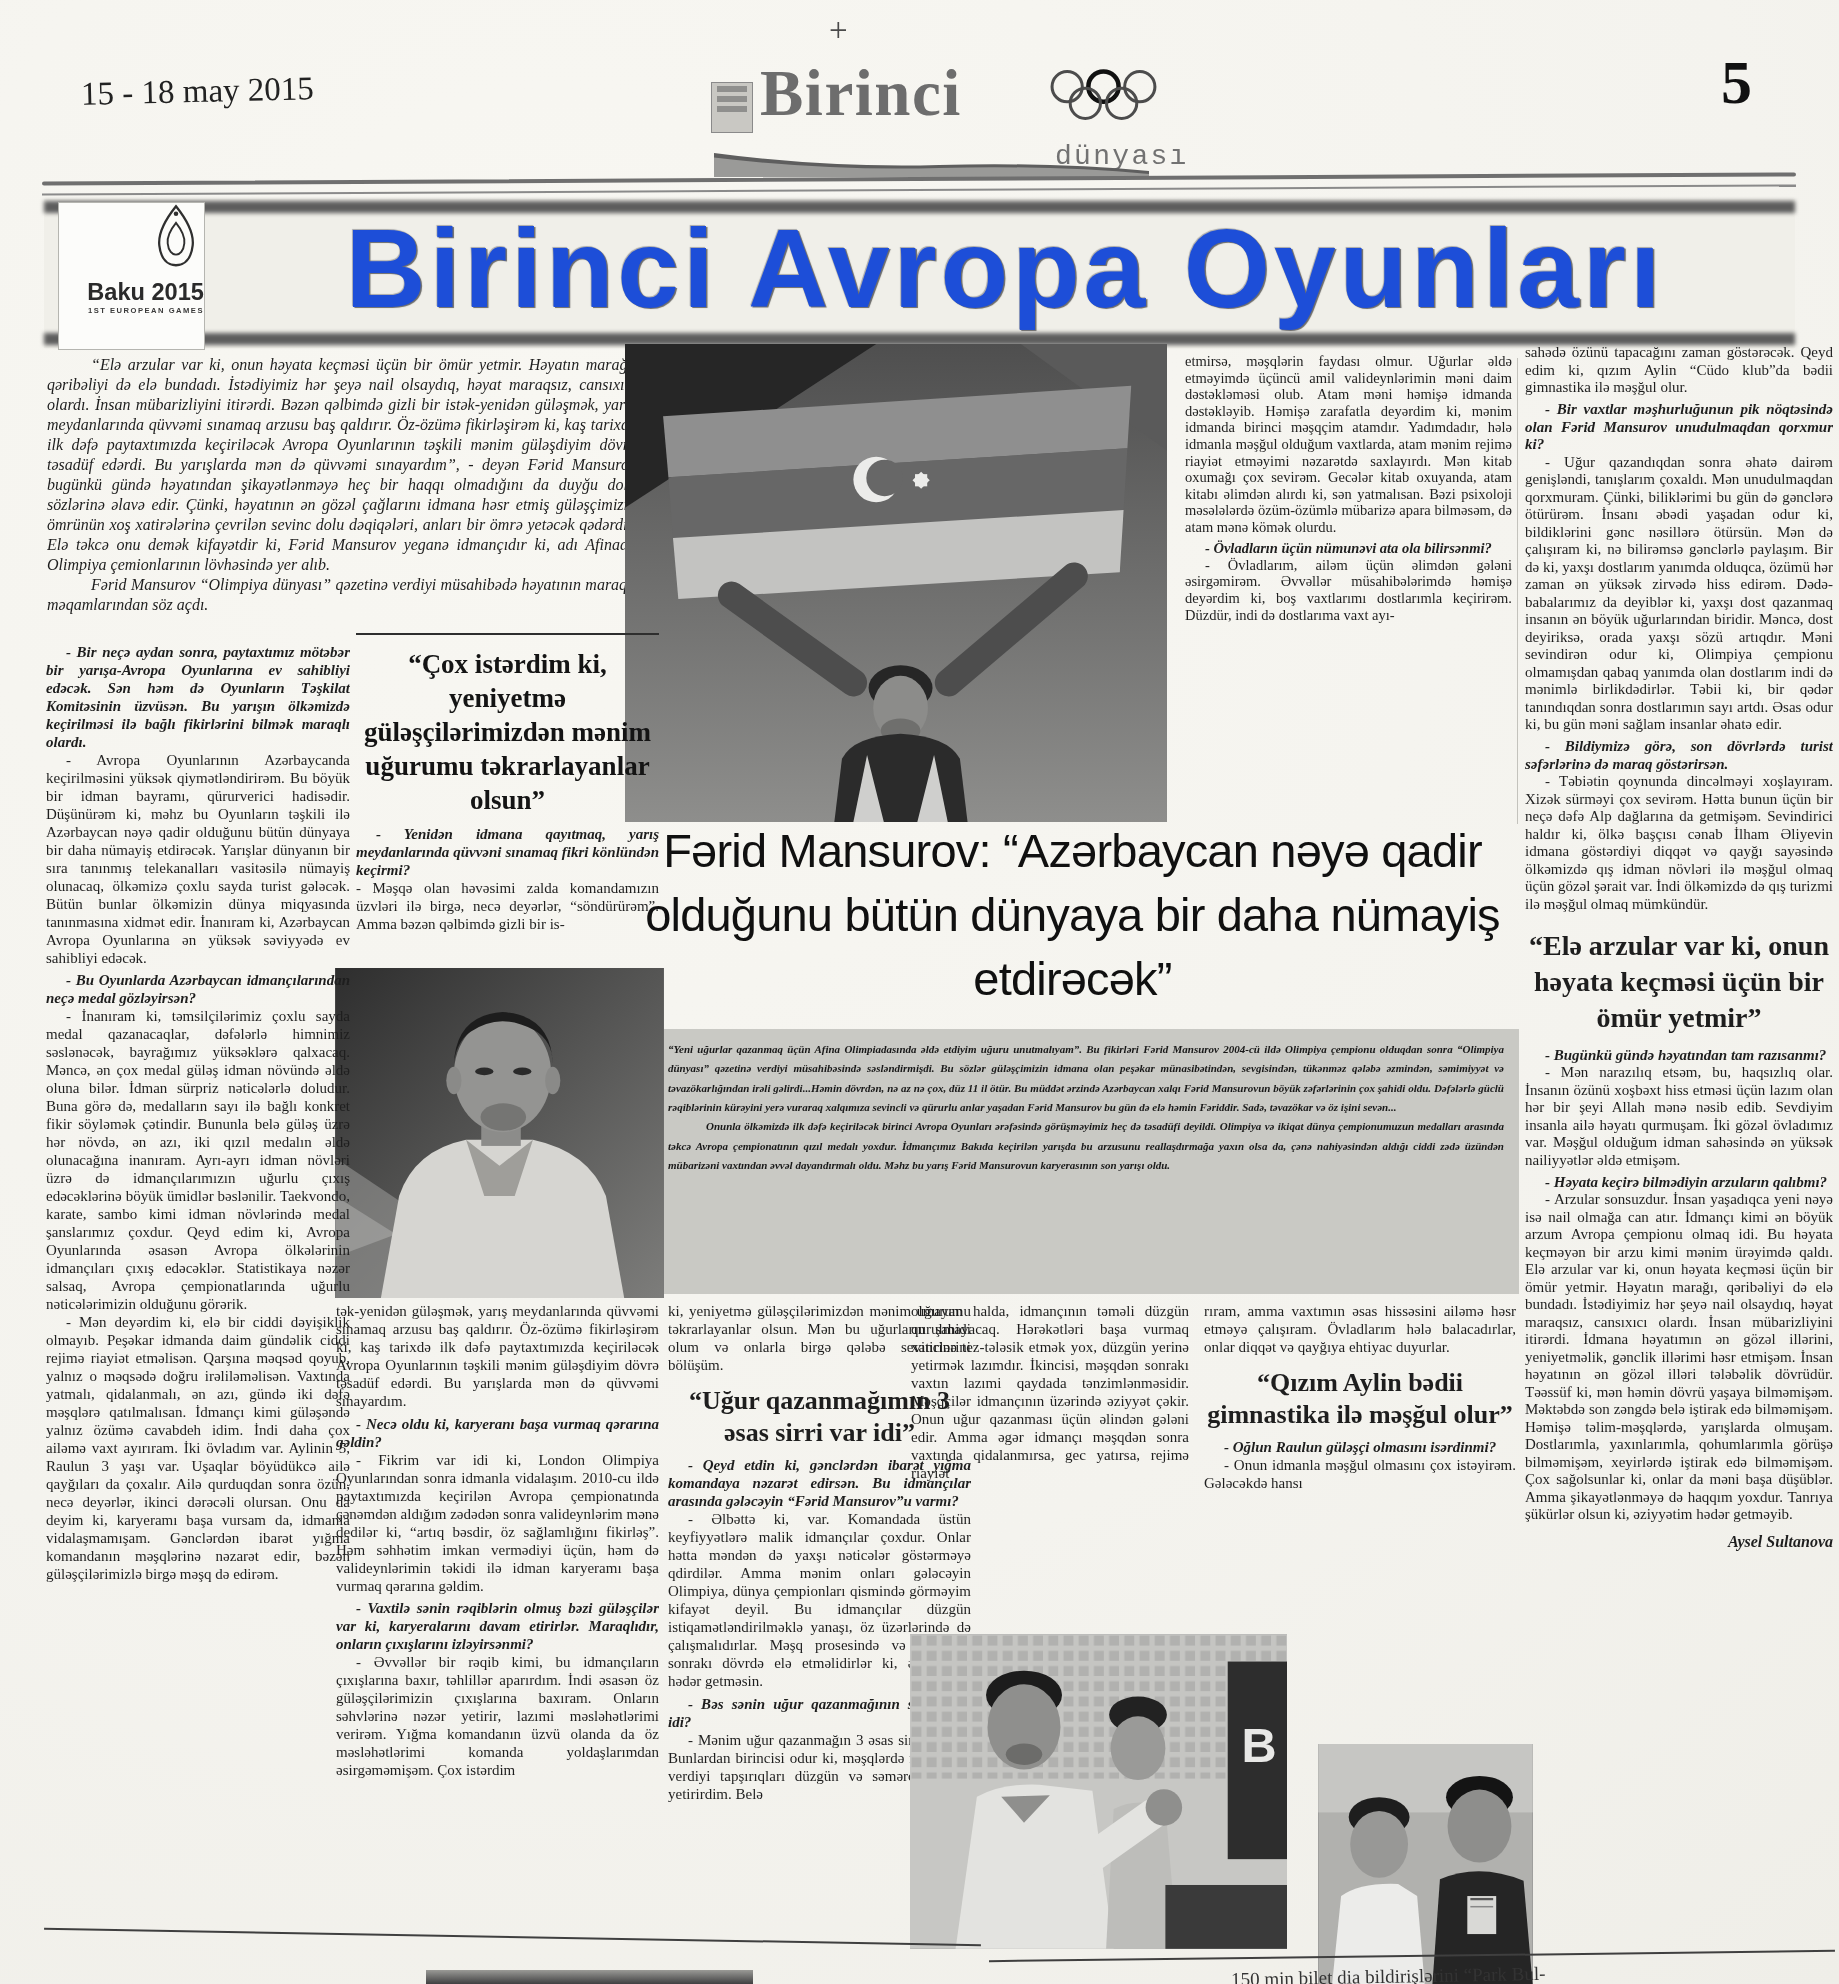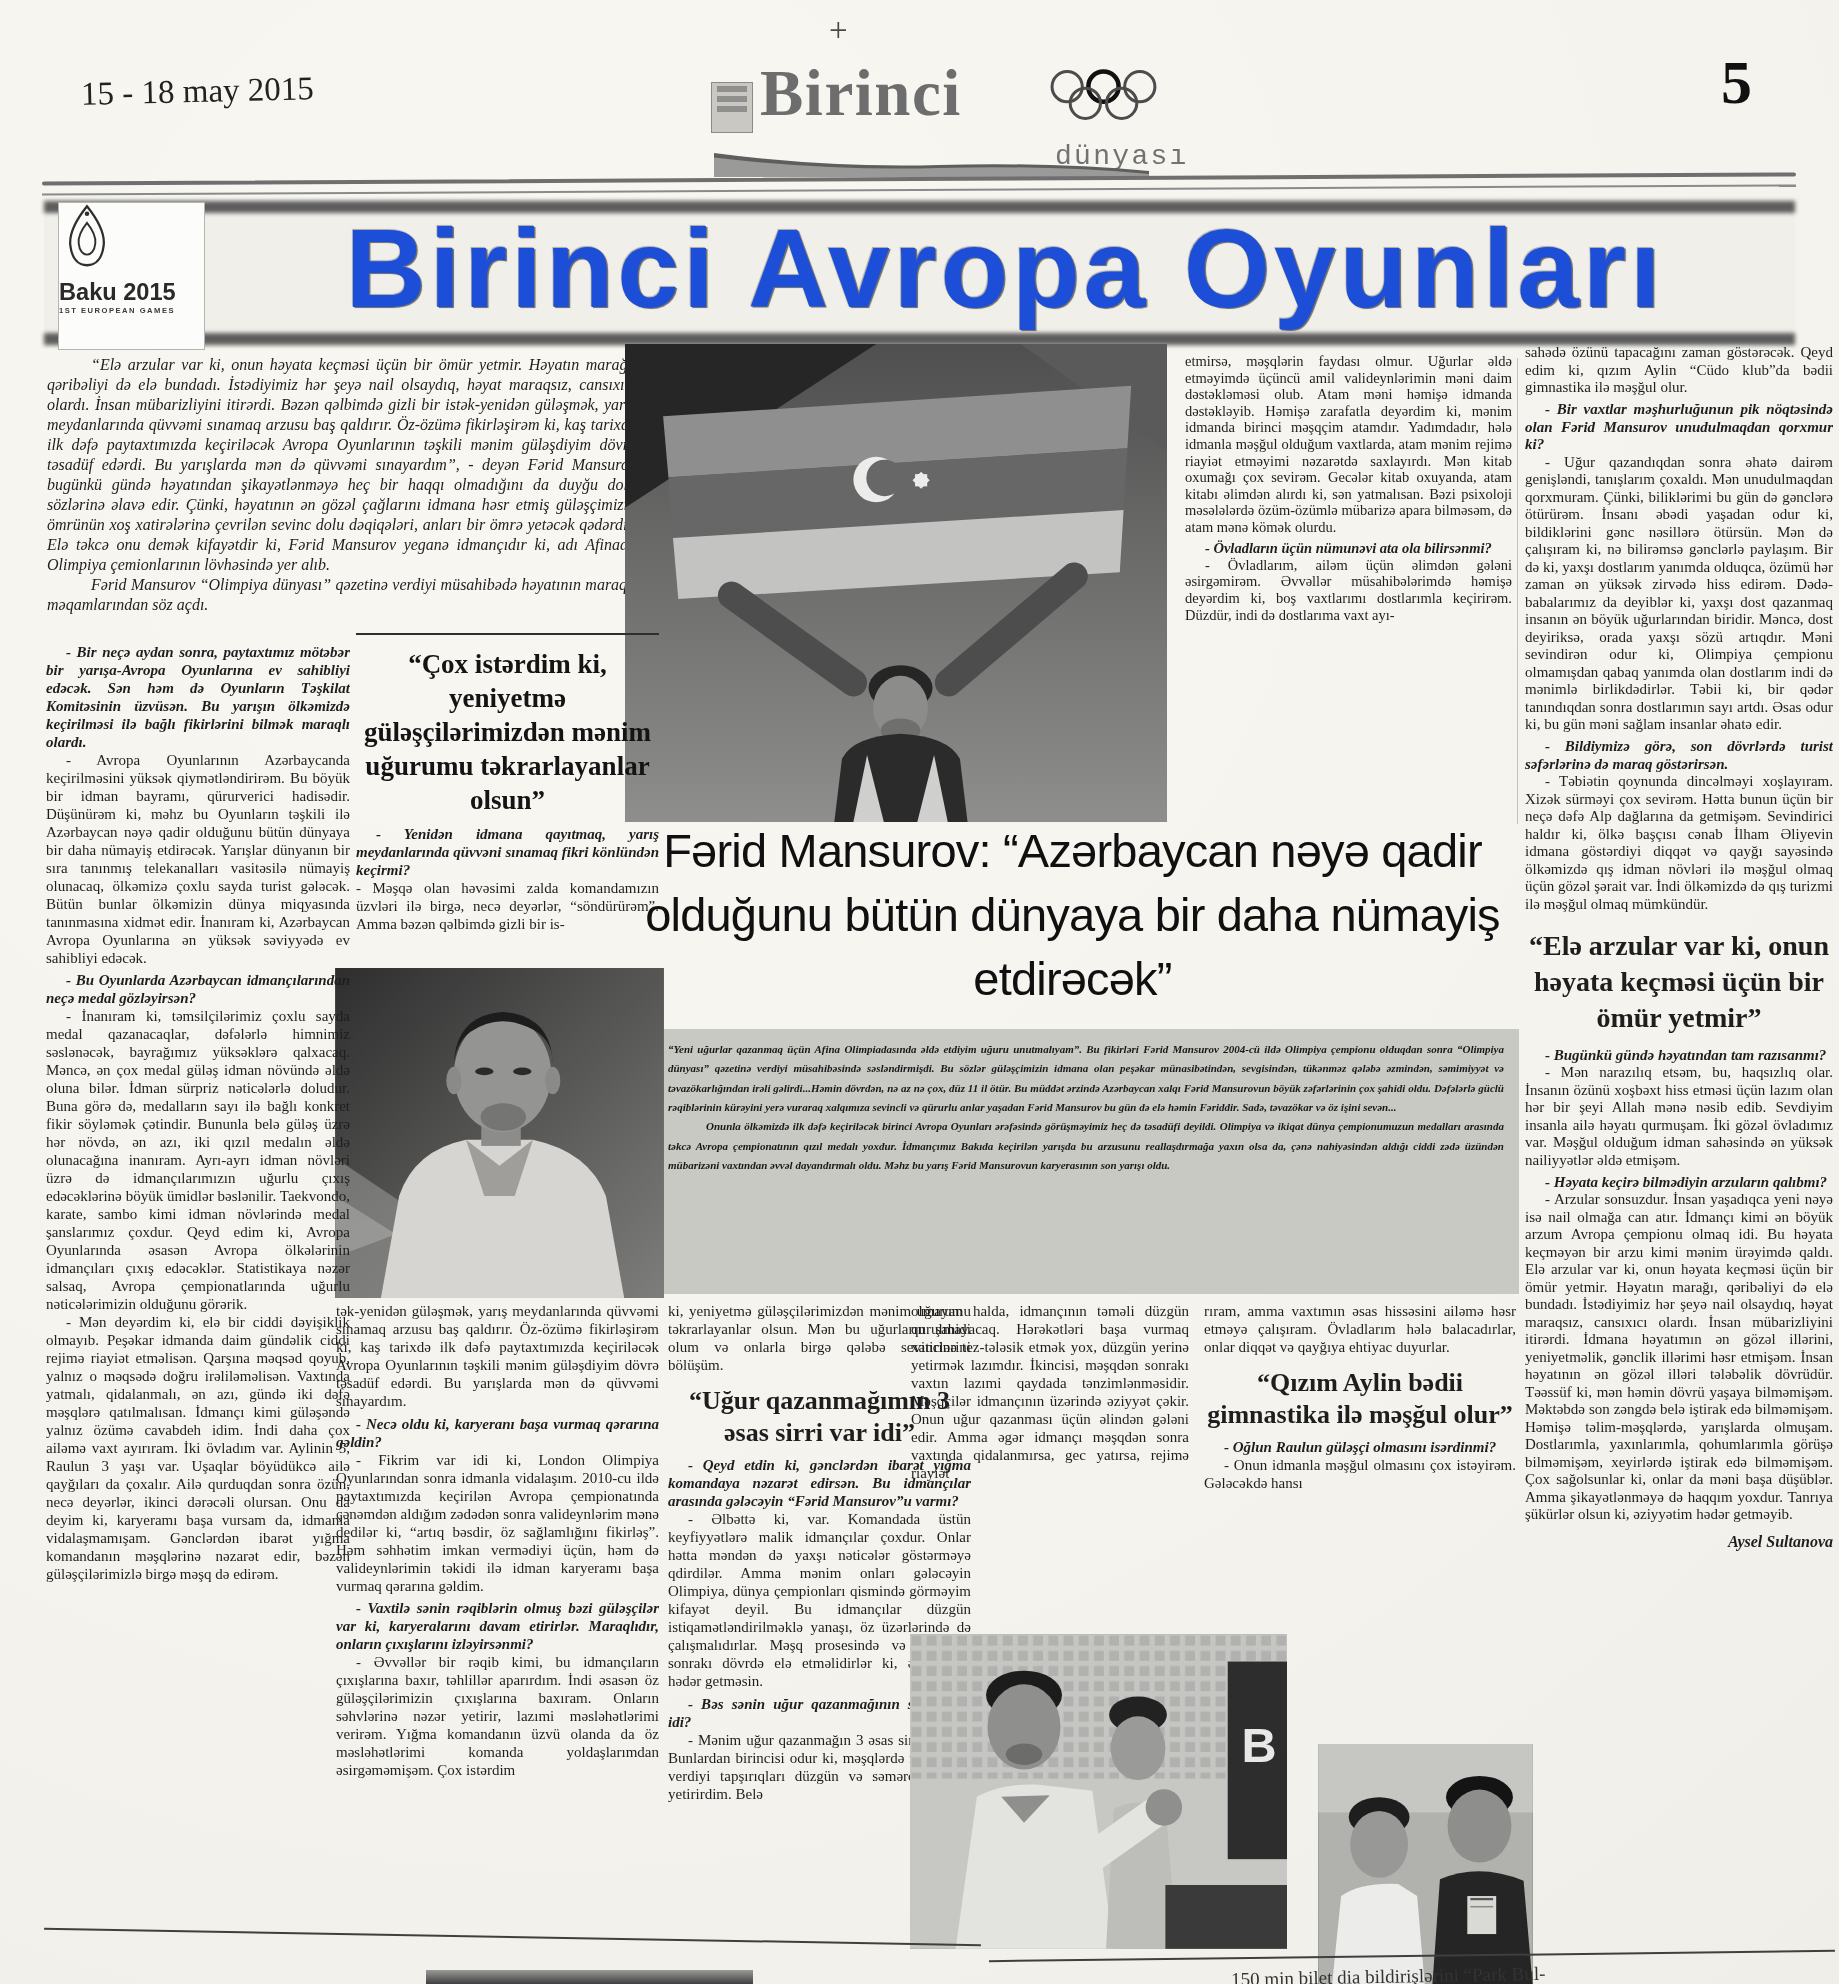--- a/index.html
+++ b/index.html
@@ -20,21 +20,21 @@
   .rings{position:absolute;left:333px;top:1.5px;}
   .rule-a{left:42px;top:177px;width:1754px;height:3.8px;background:#6f6f6f;transform:rotate(-0.3deg);border-radius:2.3px;}
   .rule-b{left:42px;top:189px;width:1754px;height:1.5px;background:#8a8a8a;transform:rotate(-0.3deg);}
   
   .banner{left:44px;top:199px;width:1751px;height:149px;background:#f0efe9;}
   .banner:before,.banner:after{content:"";position:absolute;left:0;right:0;height:12px;background:#5d5d5d;filter:blur(2.3px);}
   .banner:before{top:1.5px;} .banner:after{bottom:3px;}
   .banner-headline{position:absolute;left:183px;right:12px;top:50%;transform:translateY(-54%);
      text-align:center;font-family:"Liberation Sans",sans-serif;font-weight:bold;font-size:111px;
      color:#1d4ed8;letter-spacing:3.8px;text-shadow:1.5px 1.5px 0.8px #6c6c6c, -0.8px -0.8px 0.8px #a9a9a9;white-space:nowrap;}
-  .baku-logo{left:58px;top:202px;width:145px;height:146px;background:#fcfcfa;border:0.8px solid #b5b5b0;z-index:3;text-align:left;}
+  .baku-logo{left:58px;top:202px;width:145px;height:146px;background:#fcfcfa;border:0.8px solid #b5b5b0;z-index:3;text-align:right;}
   .baku-name{font-family:"Liberation Sans",sans-serif;font-weight:bold;font-size:23.6px;color:#2a2a2a;margin-top:1.5px;}
   .baku-sub{font-family:"Liberation Sans",sans-serif;font-size:7.6px;letter-spacing:1.5px;color:#3a3a3a;font-weight:bold;}
   
   .lead{left:47px;top:355px;width:589px;height:285px;font-style:italic;font-size:16px;line-height:20px;text-align:justify;overflow:hidden;}
   .lead p{margin:0;text-indent:44px;}
   
   .col{font-size:15px;line-height:18px;text-align:justify;overflow:hidden;}
   .col p{margin:0;}
   .col p.q{font-weight:bold;font-style:italic;margin-top:4.6px;text-indent:20px;}
   .col p.a{text-indent:20px;}

